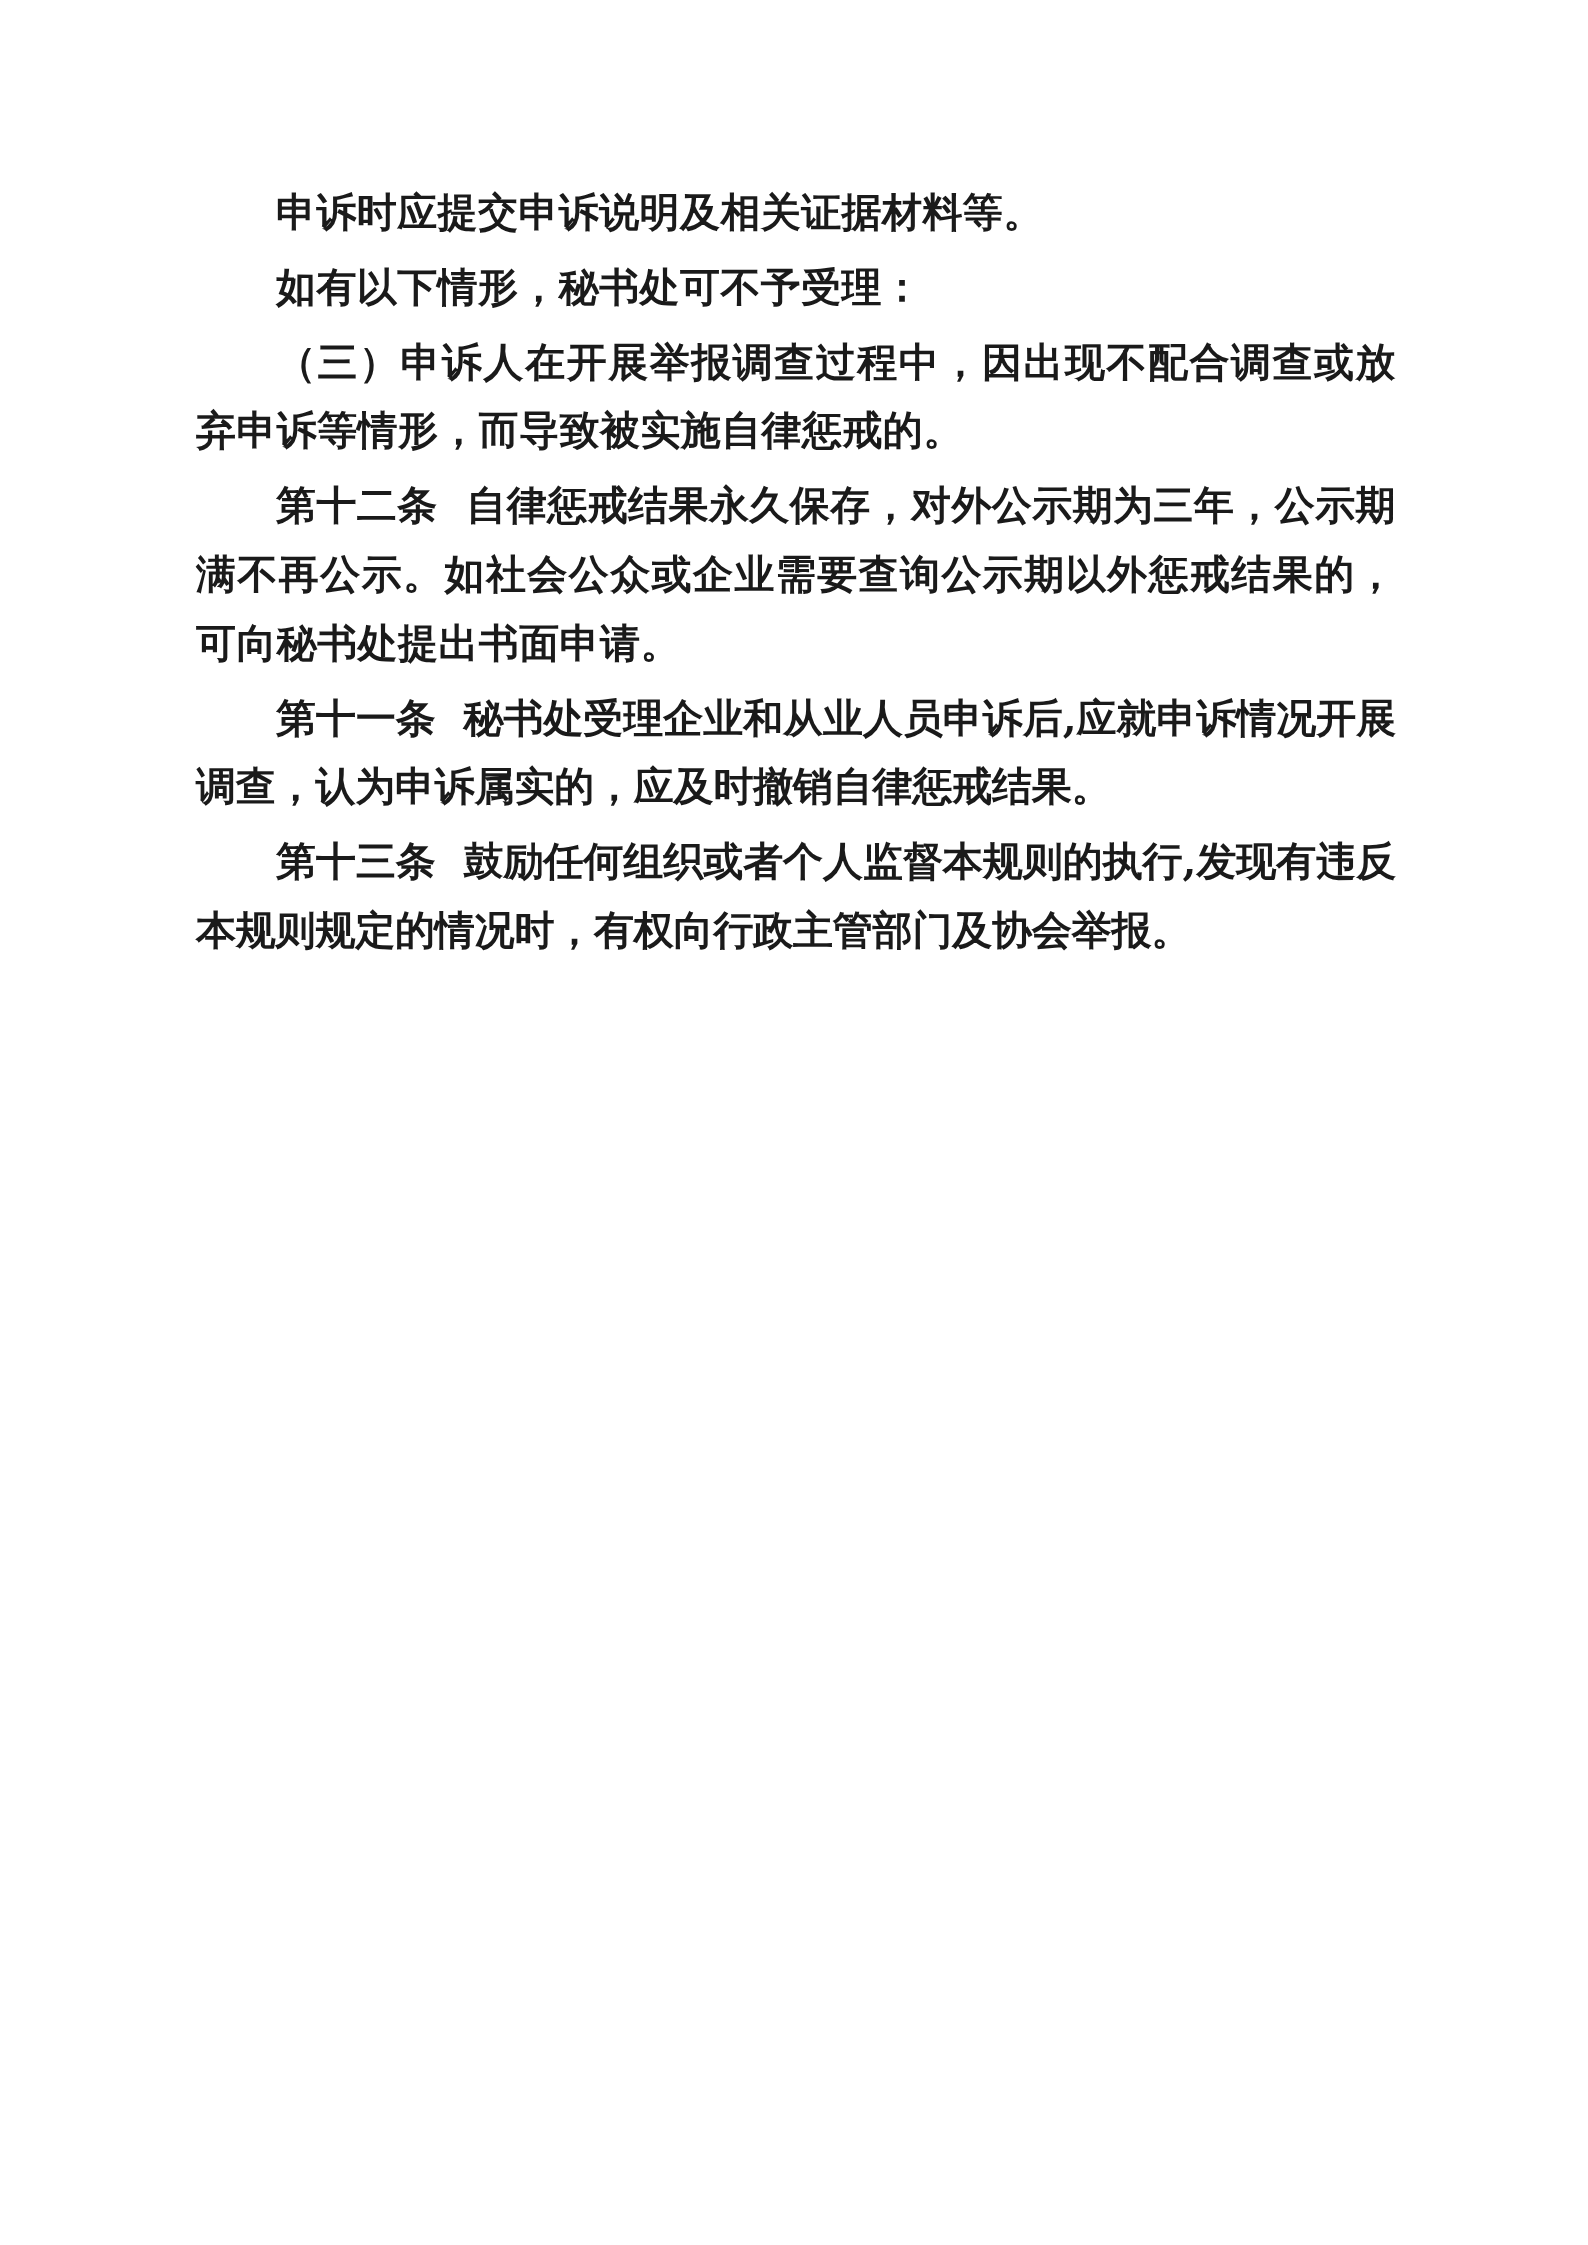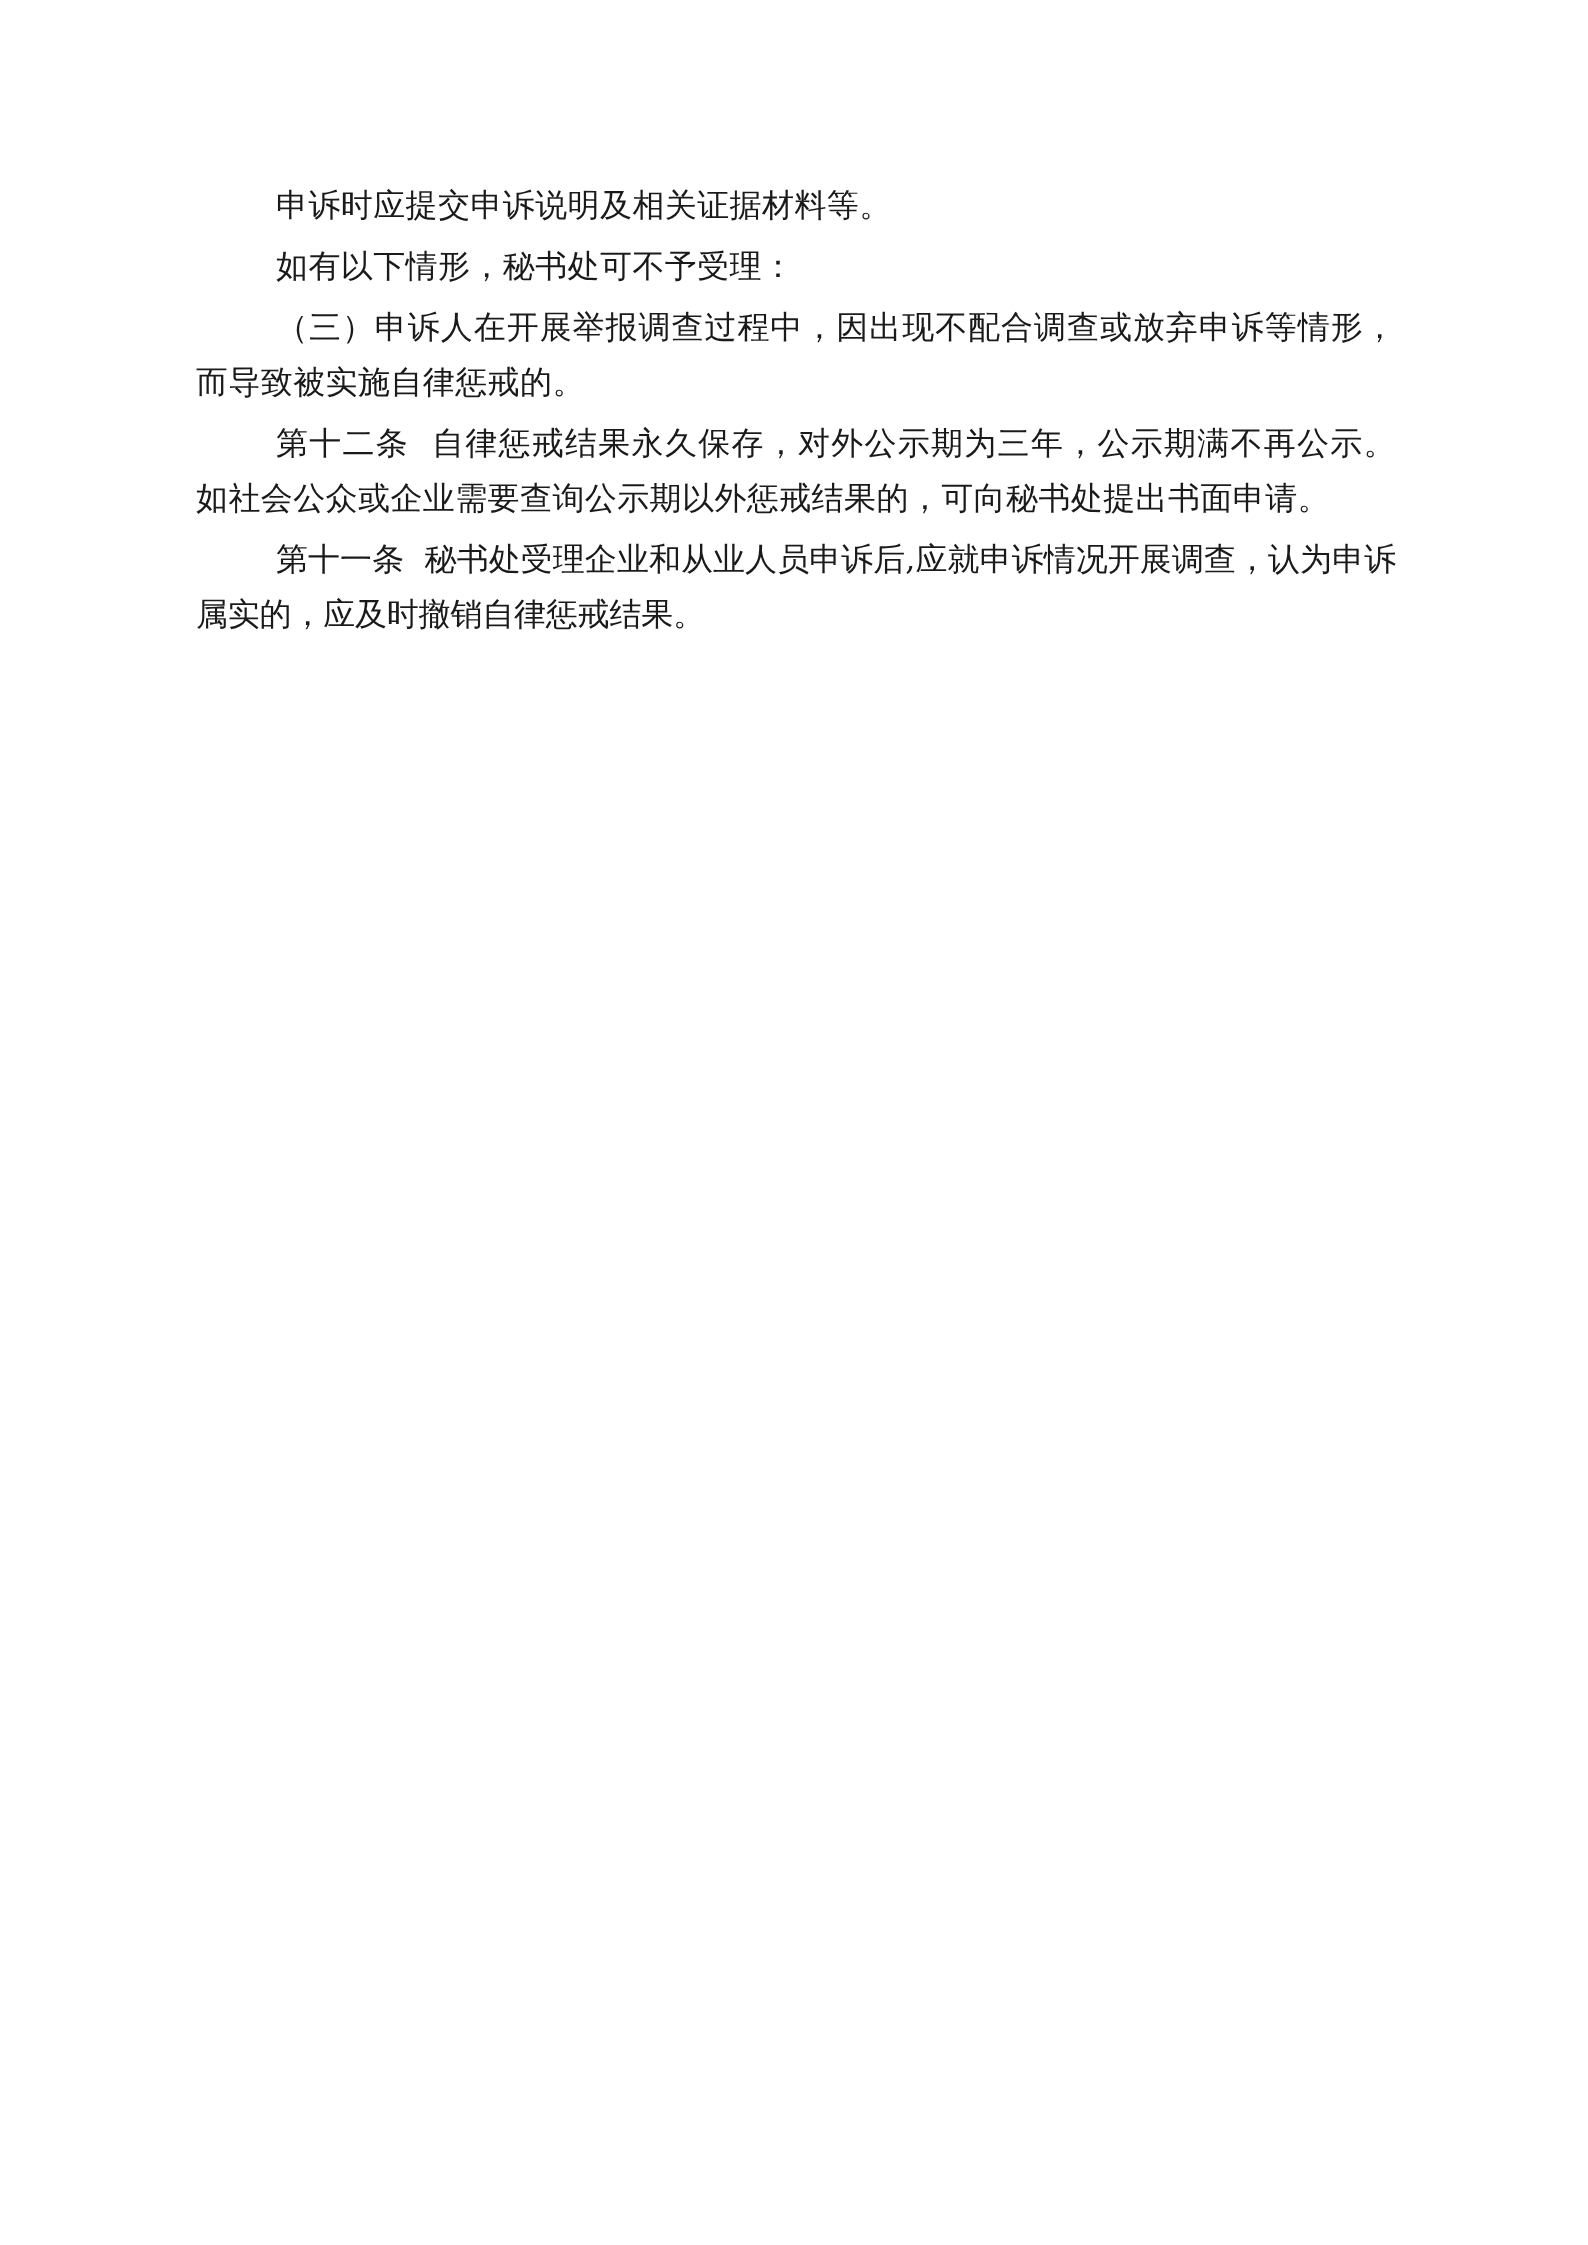--- a/index.html
+++ b/index.html
@@ -21,39 +21,41 @@
     background: #ffffff;
     box-sizing: border-box;
   }
   .content {
     position: absolute;
     left: 196px;
     top: 178px;
     width: 1200px;
   }
   .para {
-    font-size: 32px;
+    font-size: 40px;
     line-height: 1.72;
     text-align: justify;
     text-justify: inter-character;
     margin: 0 0 6px 0;
     letter-spacing: 0.4px;
     white-space: pre-wrap;
+    font-weight: bold;
   }
   .indent {
     text-indent: 80px;
   }
   .tight {
     letter-spacing: -0.2px;
   }
 </style>
 </head>
 <body>
 
 <div class="page">
   <div class="content">
     <p class="para indent">申诉时应提交申诉说明及相关证据材料等。</p>
     <p class="para indent">如有以下情形，秘书处可不予受理：</p>
     <p class="para indent">（三）申诉人在开展举报调查过程中，因出现不配合调查或放弃申诉等情形，而导致被实施自律惩戒的。</p>
     <p class="para indent">第十二条  自律惩戒结果永久保存，对外公示期为三年，公示期满不再公示。如社会公众或企业需要查询公示期以外惩戒结果的，可向秘书处提出书面申请。</p>
     <p class="para indent tight">第十一条  秘书处受理企业和从业人员申诉后,应就申诉情况开展调查，认为申诉属实的，应及时撤销自律惩戒结果。</p>
+    <p class="para indent tight">第十三条  鼓励任何组织或者个人监督本规则的执行,发现有违反本规则规定的情况时，有权向行政主管部门及协会举报。</p>
   </div>
 </div>
 
 </body></html>

